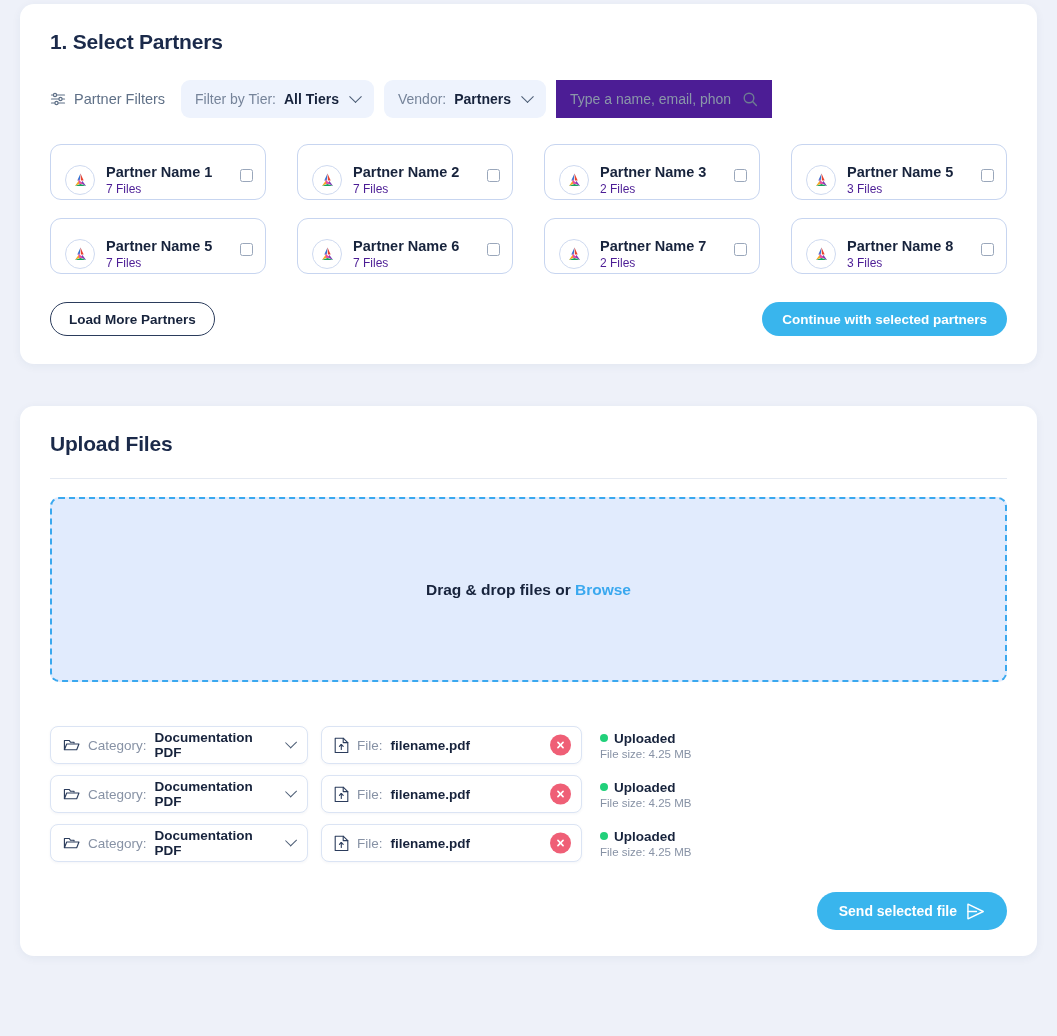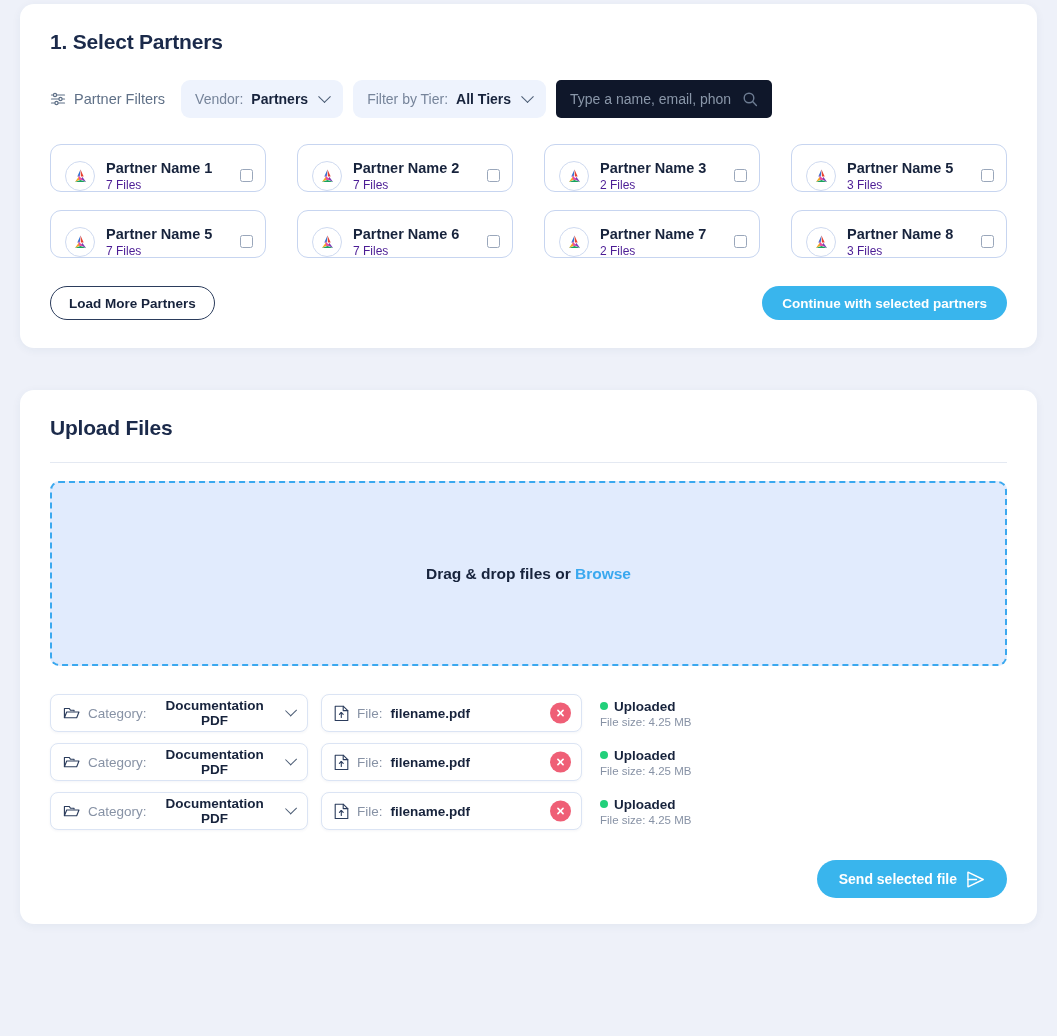--- a/index.html
+++ b/index.html
@@ -75,43 +75,43 @@
   .chev {
     display: inline-block;
     width: 9px; height: 9px;
     border-right: 1.6px solid #4b5c74;
     border-bottom: 1.6px solid #4b5c74;
     transform: rotate(45deg) translate(-2px,-2px);
     margin-left: 4px;
   }
 
   .search-pill {
-    background: #0f172a;
-    border-radius: 5px;
+    background: #4c1d95;
+    border-radius: 0;
     height: 38px;
     width: 216px;
     display: flex;
     align-items: center;
     justify-content: space-between;
     padding: 0 14px;
     font-size: 14px;
     color: #8a97a9;
   }
 
   .partner-grid {
     display: grid;
     grid-template-columns: repeat(4, 1fr);
     gap: 18px 31px;
     margin-bottom: 28px;
   }
 
   .partner-card {
     border: 1.4px solid #c7d5f0;
     border-radius: 11px;
-    height: 48px;
+    height: 56px;
     display: flex;
     align-items: center;
     padding: 16px 12px 0 14px;
     gap: 11px;
     background: #fff;
   }
 
   .avatar {
     width: 30px; height: 30px;
     border-radius: 50%;
@@ -221,25 +221,24 @@
     font-weight: bold;
     color: #17233c;
   }
   .dz-main .browse { color: #3aa8ef; }
   .dz-sub {
     font-size: 13.5px;
     color: #77859b;
   }
 
   .file-list {
-    margin-top: 28px;
+    margin-top: 44px;
     display: flex;
     flex-direction: column;
     gap: 11px;
-    text-align: center;
   }
 
   .file-row {
     display: flex;
     align-items: center;
     gap: 13px;
   }
 
   .cat-field {
     width: 258px;
@@ -341,28 +340,28 @@
             <line x1="1.5" y1="12" x2="14.5" y2="12"></line>
             <circle cx="5" cy="4" r="1.6" fill="#fff"></circle>
             <circle cx="10.5" cy="8" r="1.6" fill="#fff"></circle>
             <circle cx="6.5" cy="12" r="1.6" fill="#fff"></circle>
           </svg>
         </span>
         <span>Partner Filters</span>
       </div>
 
       <div class="filter-pill">
+        <span>Filter by Tier:</span>
+        <span class="val">All Tiers</span>
+        <span class="chev"></span>
+      </div>
+
+      <div class="filter-pill">
         <span>Vendor:</span>
         <span class="val">Partners</span>
-        <span class="chev"></span>
-      </div>
-
-      <div class="filter-pill">
-        <span>Filter by Tier:</span>
-        <span class="val">All Tiers</span>
         <span class="chev"></span>
       </div>
 
       <div class="search-pill">
         <span>Type a name, email, phon</span>
         <span>
           <svg width="16" height="16" viewBox="0 0 16 16" fill="none" stroke="#6d7c92" stroke-width="1.4" stroke-linecap="round">
             <circle cx="7" cy="7" r="4.8"></circle>
             <line x1="10.6" y1="10.6" x2="14.4" y2="14.4"></line>
           </svg>

